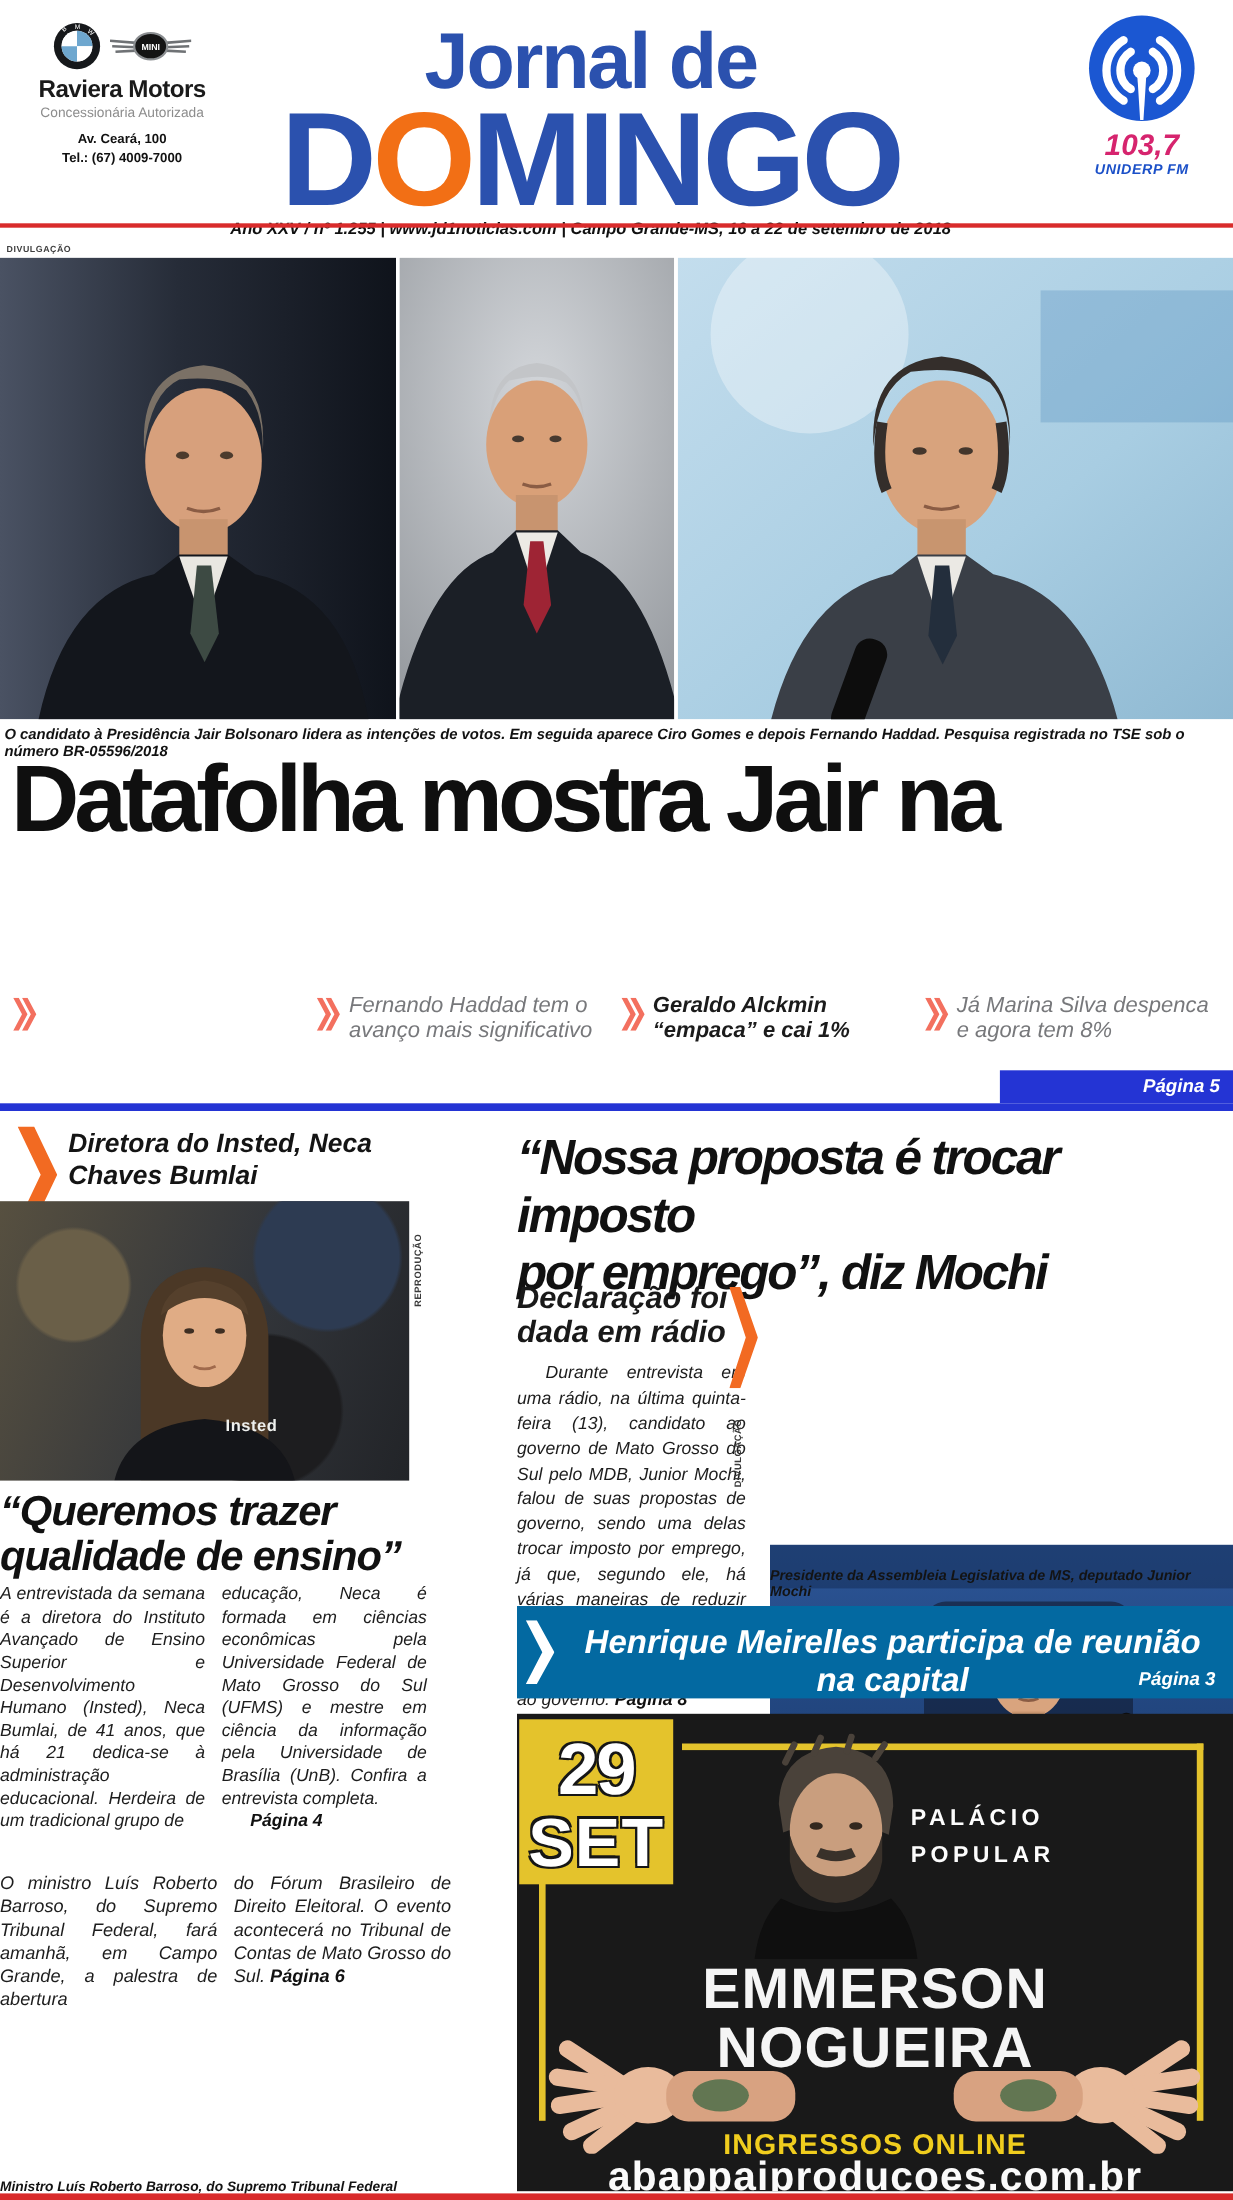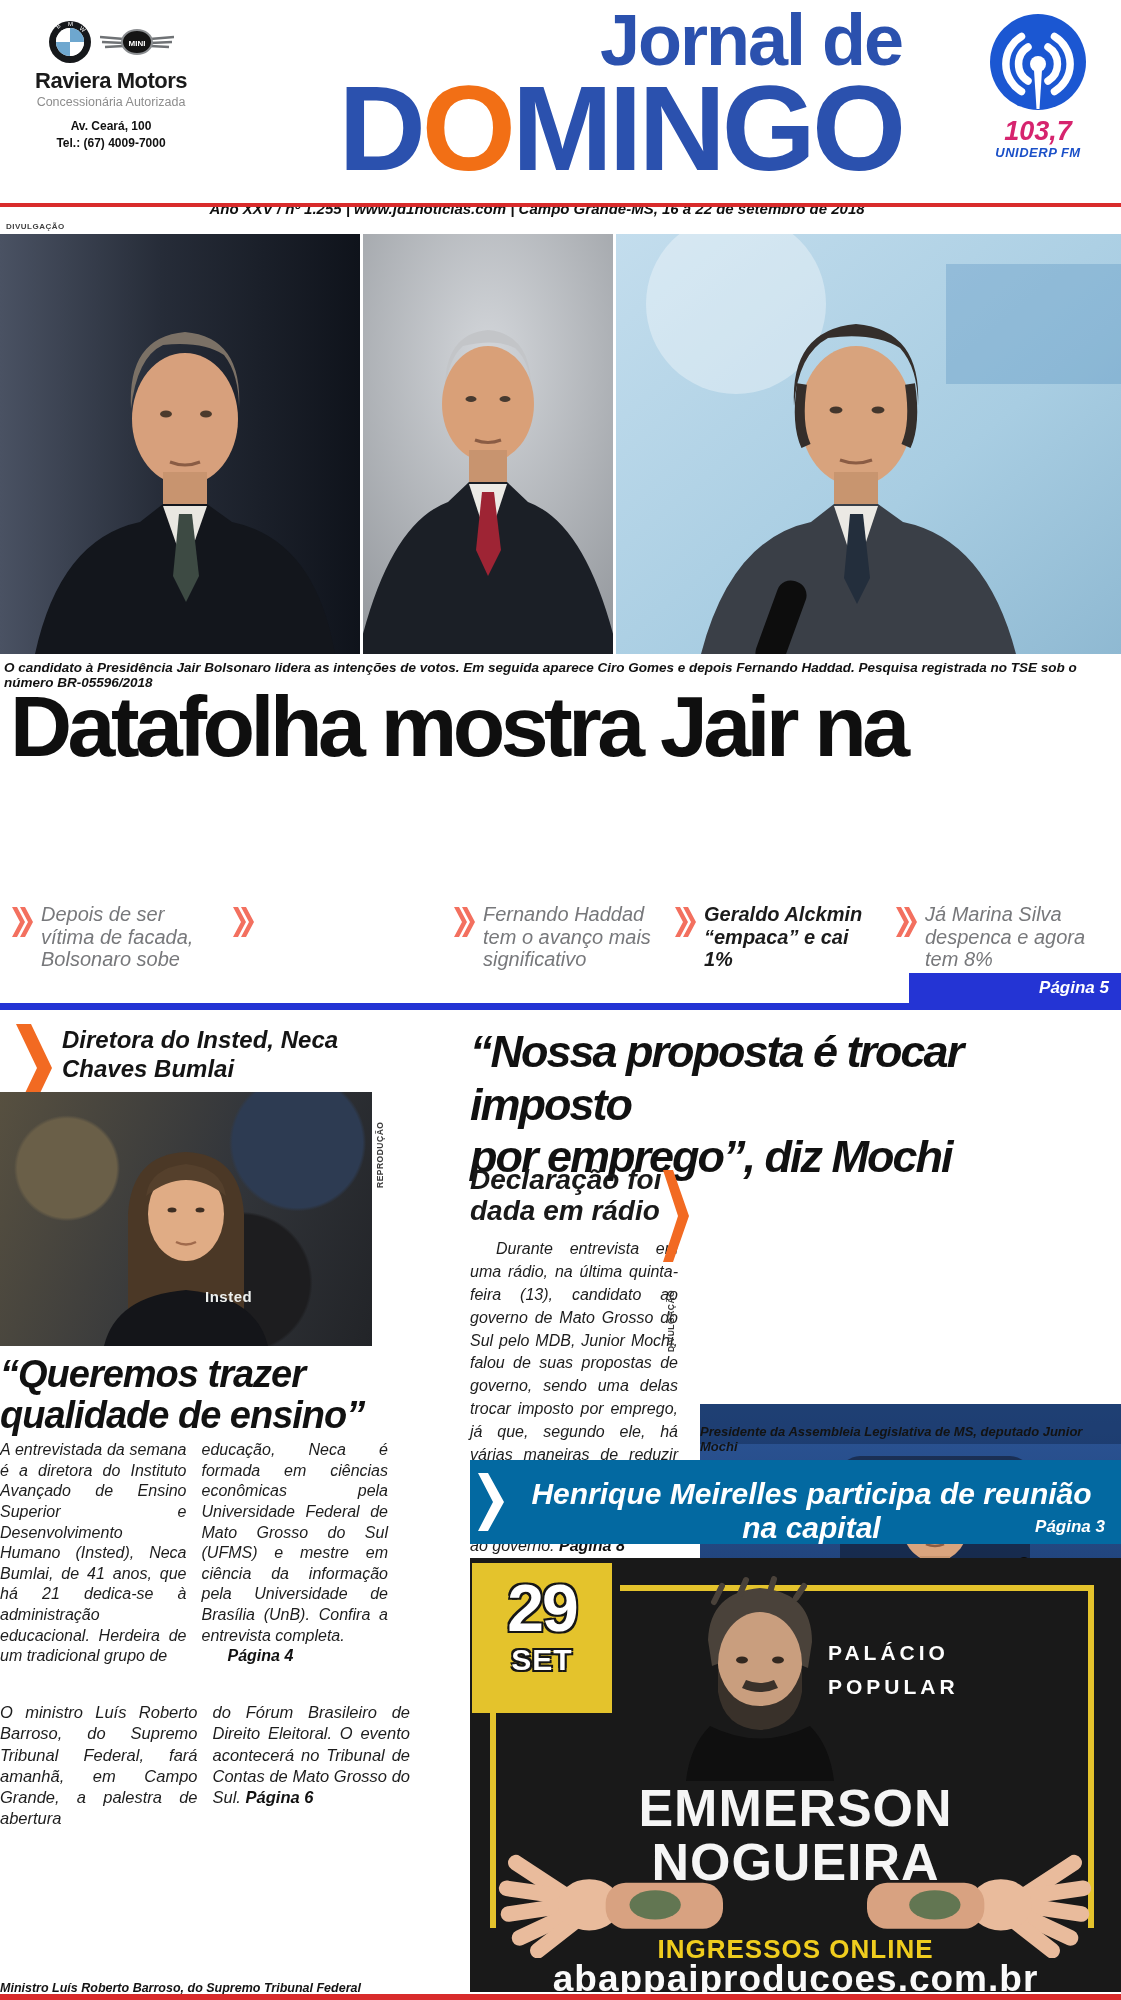--- a/index.html
+++ b/index.html
@@ -51,21 +51,21 @@
   
   .banner{background:#0369a1;color:#fff;}
   .banner .txt{font-size:30px;font-weight:700;font-style:italic;text-align:center;padding-top:17px;}
   .banner .pg{position:absolute;right:16px;bottom:7px;font-size:17px;font-weight:700;font-style:italic;}
   
   .ad{background:#191919;overflow:hidden;}
   .ad .ybox{position:absolute;left:2px;top:5px;width:140px;height:150px;background:#e4c32c;text-align:center;}
   .outline{color:#fff;font-weight:800;
            text-shadow:-2px -2px 0 #161616,2px -2px 0 #161616,-2px 2px 0 #161616,2px 2px 0 #161616;}
   .ad .d{font-size:66px;line-height:1;margin-top:12px;letter-spacing:-2px;}
-  .ad .m{font-size:30px;line-height:1;margin-top:4px;letter-spacing:1px;}
+  .ad .m{font-size:62px;line-height:1;margin-top:4px;letter-spacing:1px;}
   .yline{position:absolute;background:#e4c32c;}
   .venue{position:absolute;left:358px;top:78px;color:#fdfdfd;font-size:21px;font-weight:700;letter-spacing:4px;line-height:1.6;}
   .artist{position:absolute;left:0;width:651px;text-align:center;color:#f5f5f5;font-weight:800;letter-spacing:1px;line-height:1;}
   .tickets{position:absolute;left:0;width:651px;text-align:center;color:#f0cd1e;font-size:26px;font-weight:800;letter-spacing:1px;}
   .url{position:absolute;left:0;width:651px;text-align:center;}
   .url span{display:inline-block;color:#fafafa;font-size:37px;font-weight:700;letter-spacing:1px;border-bottom:3px solid #fafafa;padding-bottom:2px;}
 </style>
 </head>
 <body>
 
@@ -98,21 +98,21 @@
       </svg>
     </div>
     <div class="name">Raviera Motors</div>
     <div class="sub">Concessionária Autorizada</div>
     <div class="addr">
       <div>Av. Ceará, 100</div>
       <div>Tel.: (67) 4009-7000</div>
     </div>
   </div>
 
-  <div class="abs masthead" style="left:172px;top:4px;text-align:right;">
+  <div class="abs masthead" style="left:172px;top:20px;">
     <div class="mh1">Jornal de</div>
     <div class="mh2"><span>D</span><span class="o">O</span><span>MINGO</span></div>
   </div>
   <div class="abs dateline" style="left:172px;top:200px;width:730px;text-align:center;">Ano XXV / nº 1.255 | www.jd1noticias.com | Campo Grande-MS, 16 a 22 de setembro de 2018</div>
 
   <div class="abs radio" style="left:958px;top:12px;">
     <svg width="100" height="100" viewBox="0 0 100 100">
       <circle cx="50" cy="50" r="48" fill="#1b57d2"></circle>
       <g stroke="#fff" stroke-width="7.5" stroke-linecap="round" fill="none">
         <path d="M40 35 A20 20 0 0 0 40 69"></path>
@@ -200,27 +200,20 @@
     </div>
   </div>
 
   <div class="abs lead-caption" style="left:4px;top:660px;width:1113px;">O candidato à Presidência Jair Bolsonaro lidera as intenções de votos. Em seguida aparece Ciro Gomes e depois Fernando Haddad. Pesquisa registrada no TSE sob o número BR-05596/2018</div>
 
   <div class="abs lead-headline" style="left:10px;top:684px;width:1105px;">
     <div>Datafolha mostra Jair na</div>
   </div>
 
   <div class="abs bullets" style="left:10px;top:903px;">
-    <div class="bullet">
-      <svg width="24" height="30" viewBox="0 0 20 30">
-        <path d="M0 0 h5 l8 15 -8 15 H0 l8 -15 Z" fill="#f3705f"></path>
-          <path d="M8 0 h5 l8 15 -8 15 H8 l8 -15 Z" fill="#f3705f"></path>
-        </svg>
-      <span class="t">Depois de ser vítima de facada, Bolsonaro sobe</span>
-    </div>
     <div class="bullet dark">
       <svg width="24" height="30" viewBox="0 0 20 30">
         <path d="M0 0 h5 l8 15 -8 15 H0 l8 -15 Z" fill="#f3705f"></path>
           <path d="M8 0 h5 l8 15 -8 15 H8 l8 -15 Z" fill="#f3705f"></path>
         </svg>
     </div>
     <div class="bullet">
       <svg width="24" height="30" viewBox="0 0 20 30">
         <path d="M0 0 h5 l8 15 -8 15 H0 l8 -15 Z" fill="#f3705f"></path>
           <path d="M8 0 h5 l8 15 -8 15 H8 l8 -15 Z" fill="#f3705f"></path>

